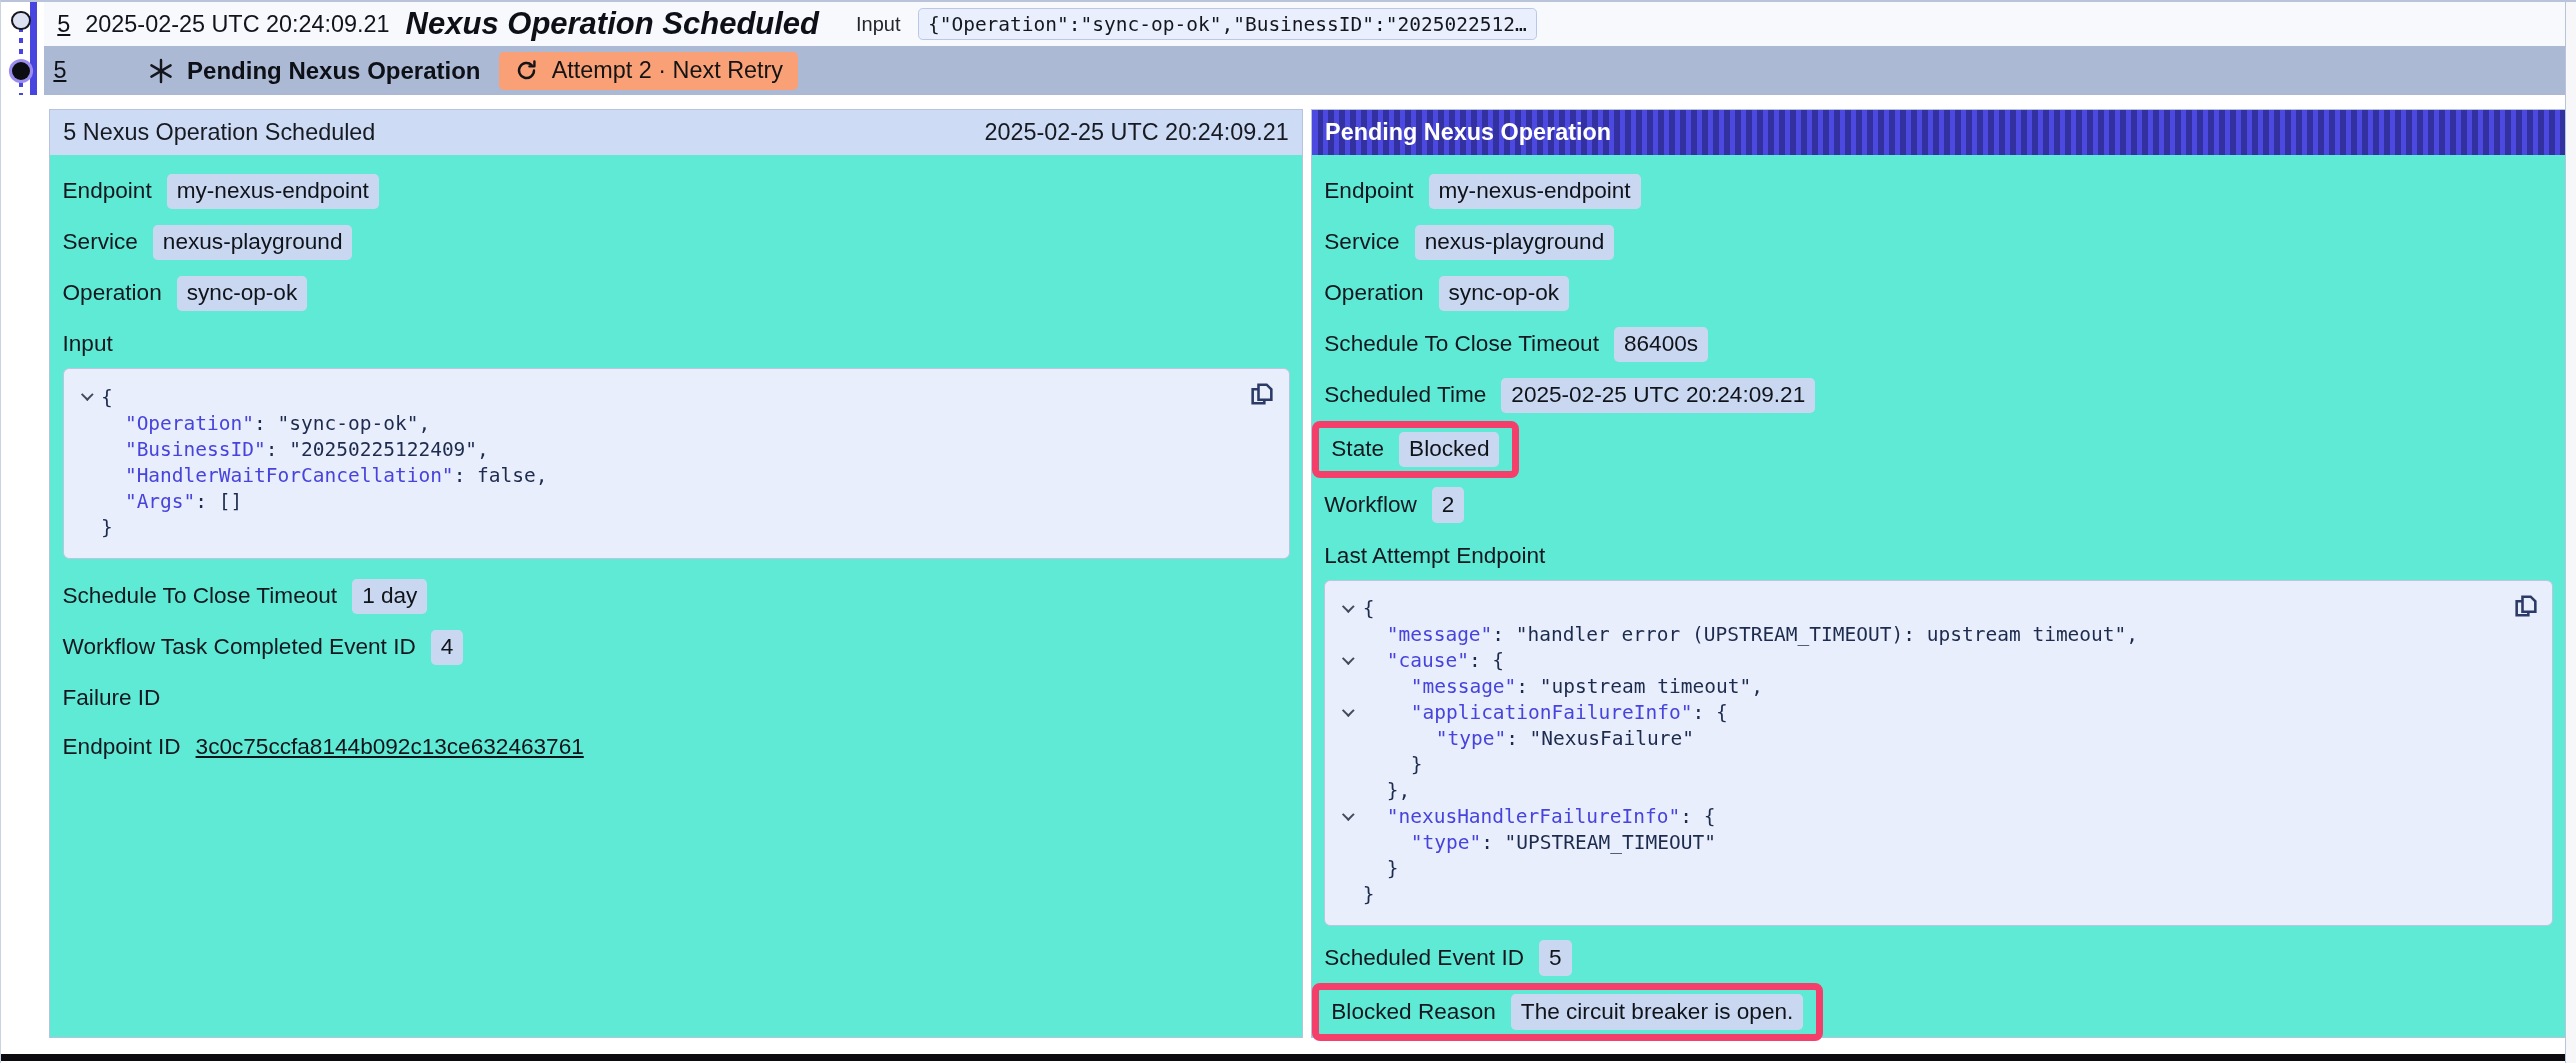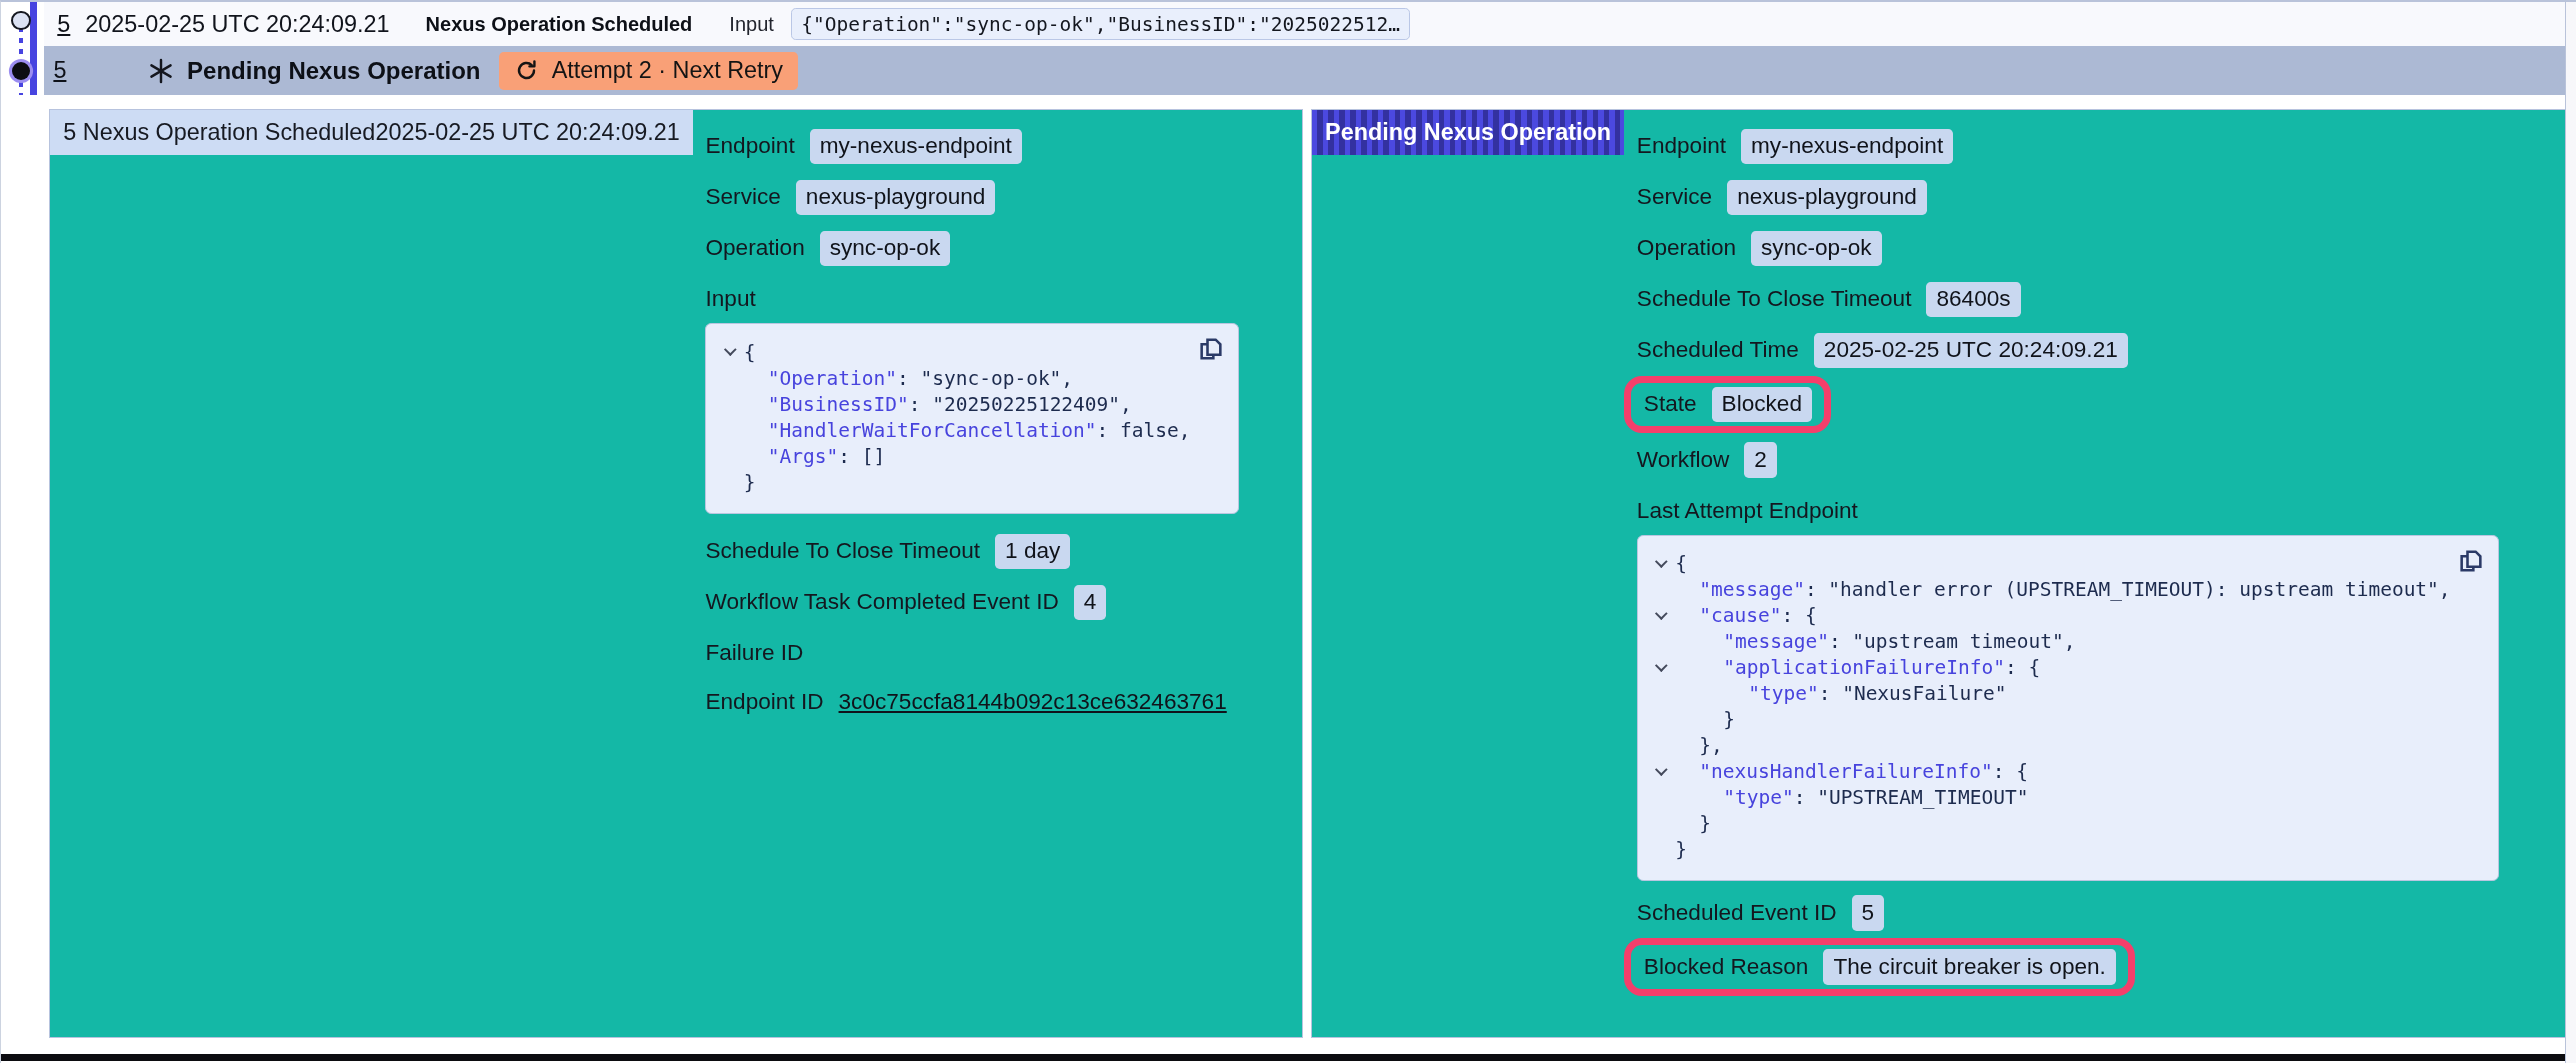--- a/index.html
+++ b/index.html
@@ -37,40 +37,40 @@
     position: absolute; left: 10px; top: 8.6px; width: 19.5px; height: 19.5px; border-radius: 50%;
     background: #dce2f2; border: 2.3px solid #16181f;
   }
   .circle-filled {
     position: absolute; left: 11px; top: 60px; width: 18px; height: 18px; border-radius: 50%;
     background: #0c0d12; box-shadow: 0 0 0 3.1px #9b8df0;
   }
 
   .event-id { font-size: 23.4px; color: #0e1118; text-decoration: underline; cursor: pointer; }
   .row-scheduled .event-time { margin-left: 15px; font-size: 23.4px; color: #11141c; }
-  .row-scheduled .event-title { margin-left: 36px; font-size: 20px; font-weight: 700; color: #0d1017; }
+  .row-scheduled .event-title { margin-left: 16px; font-size: 31px; font-weight: 700; color: #0d1017; font-style: italic; }
   .row-scheduled .input-label { margin-left: 37px; font-size: 20px; color: #22252e; }
   .input-preview {
     margin-left: 17px; font-family: "DejaVu Sans Mono", monospace; font-size: 19.5px;
     background: #e9effc; border: 1.6px solid #bac7e6; border-radius: 4.7px;
     padding: 3.1px 9.4px; color: #14171f; white-space: pre;
   }
 
   .row-pending .asterisk { margin-left: 81px; width: 28px; height: 28px; flex: 0 0 auto; }
   .row-pending .event-title { margin-left: 11.7px; font-size: 24px; font-weight: 700; color: #0d1017; }
   .retry-badge {
     margin-left: 18.7px; display: inline-flex; align-items: center; gap: 12.5px;
     background: #f9a077; border-radius: 4.7px; padding: 5.5px 15px;
     font-size: 23.4px; color: #141414;
   }
   .retry-badge svg { width: 25px; height: 25px; }
 
   
   .panels { display: flex; gap: 7.8px; margin: 14px 9.4px 0 48px; height: 929px; align-items: stretch; }
-  .panel { border: 1.6px solid #b7c3de; background: #14b8a6; display: flex; }
+  .panel { border: 1.6px solid #b7c3de; background: #5eead4; display: flex; flex-direction: column; }
   .panel-left  { width: 1254px; flex: 0 0 auto; }
   .panel-right { flex: 1; }
 
   .panel-header { height: 45px; flex: 0 0 auto; display: flex; align-items: center; padding: 0 13.3px; font-size: 23.4px; }
   .panel-left .panel-header { background: #cddcf4; color: #171a22; justify-content: space-between; }
   .panel-right .panel-header {
     color: #ffffff; font-weight: 600;
     background: repeating-linear-gradient(90deg, #4b49e0 0 5.5px, #3331a0 5.5px 11px);
   }
 
@@ -105,21 +105,21 @@
   .json-rest { color: #1d2b4e; white-space: pre; }
   .copy-btn {
     position: absolute; top: 11px; right: 12.5px; width: 28px; height: 28px;
     color: #2b3a67; background: transparent; border: none; cursor: pointer; padding: 0;
   }
   .copy-btn svg { width: 28px; height: 28px; }
 
   .hl-wrap { margin-top: 7.8px; }
   .hl {
     display: inline-flex; align-items: center;
-    border: 7px solid #f43f6b; border-radius: 18px;
+    border: 7px solid #f43f6b; border-radius: 8px;
     padding: 3.9px 12.5px; margin-left: -12.5px;
   }
   .hl .field-label { margin-right: 15px; }
 
   .bottom-line {
     position: absolute; left: 0; right: 11px; bottom: 2.3px; height: 7px; background: #0c0c10;
   }
 </style>
 </head>
 <body>

